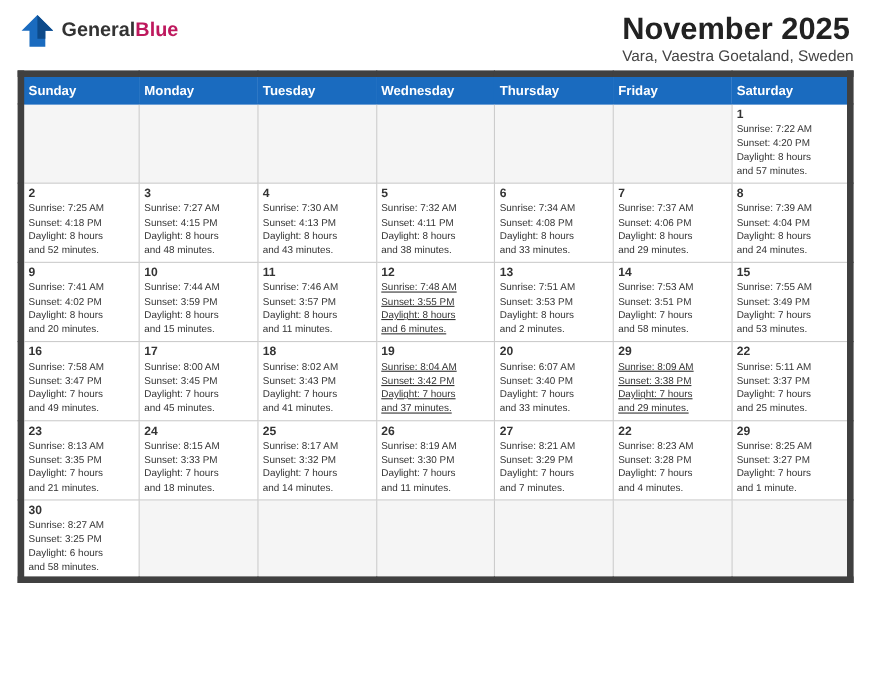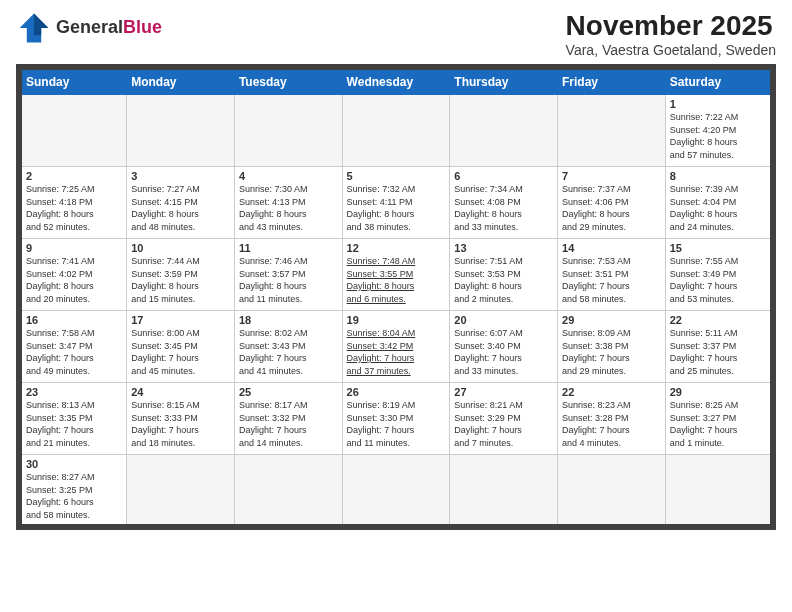--- a/index.html
+++ b/index.html
@@ -275,21 +275,21 @@
           </td>
           <td>
             <span class="day-num">20</span>
             <div class="day-info" style="white-space: pre-line;">Sunrise: 6:07 AM
 Sunset: 3:40 PM
 Daylight: 7 hours
 and 33 minutes.</div>
           </td>
           <td>
             <span class="day-num">29</span>
-            <div class="day-info" style="white-space: pre-line;">Sunrise: 8:09 AM
+            <div class="day-info" style="white-space: pre-line; text-decoration: underline;">Sunrise: 8:09 AM
 Sunset: 3:38 PM
 Daylight: 7 hours
 and 29 minutes.</div>
           </td>
           <td>
             <span class="day-num">22</span>
             <div class="day-info" style="white-space: pre-line;">Sunrise: 5:11 AM
 Sunset: 3:37 PM
 Daylight: 7 hours
 and 25 minutes.</div>

